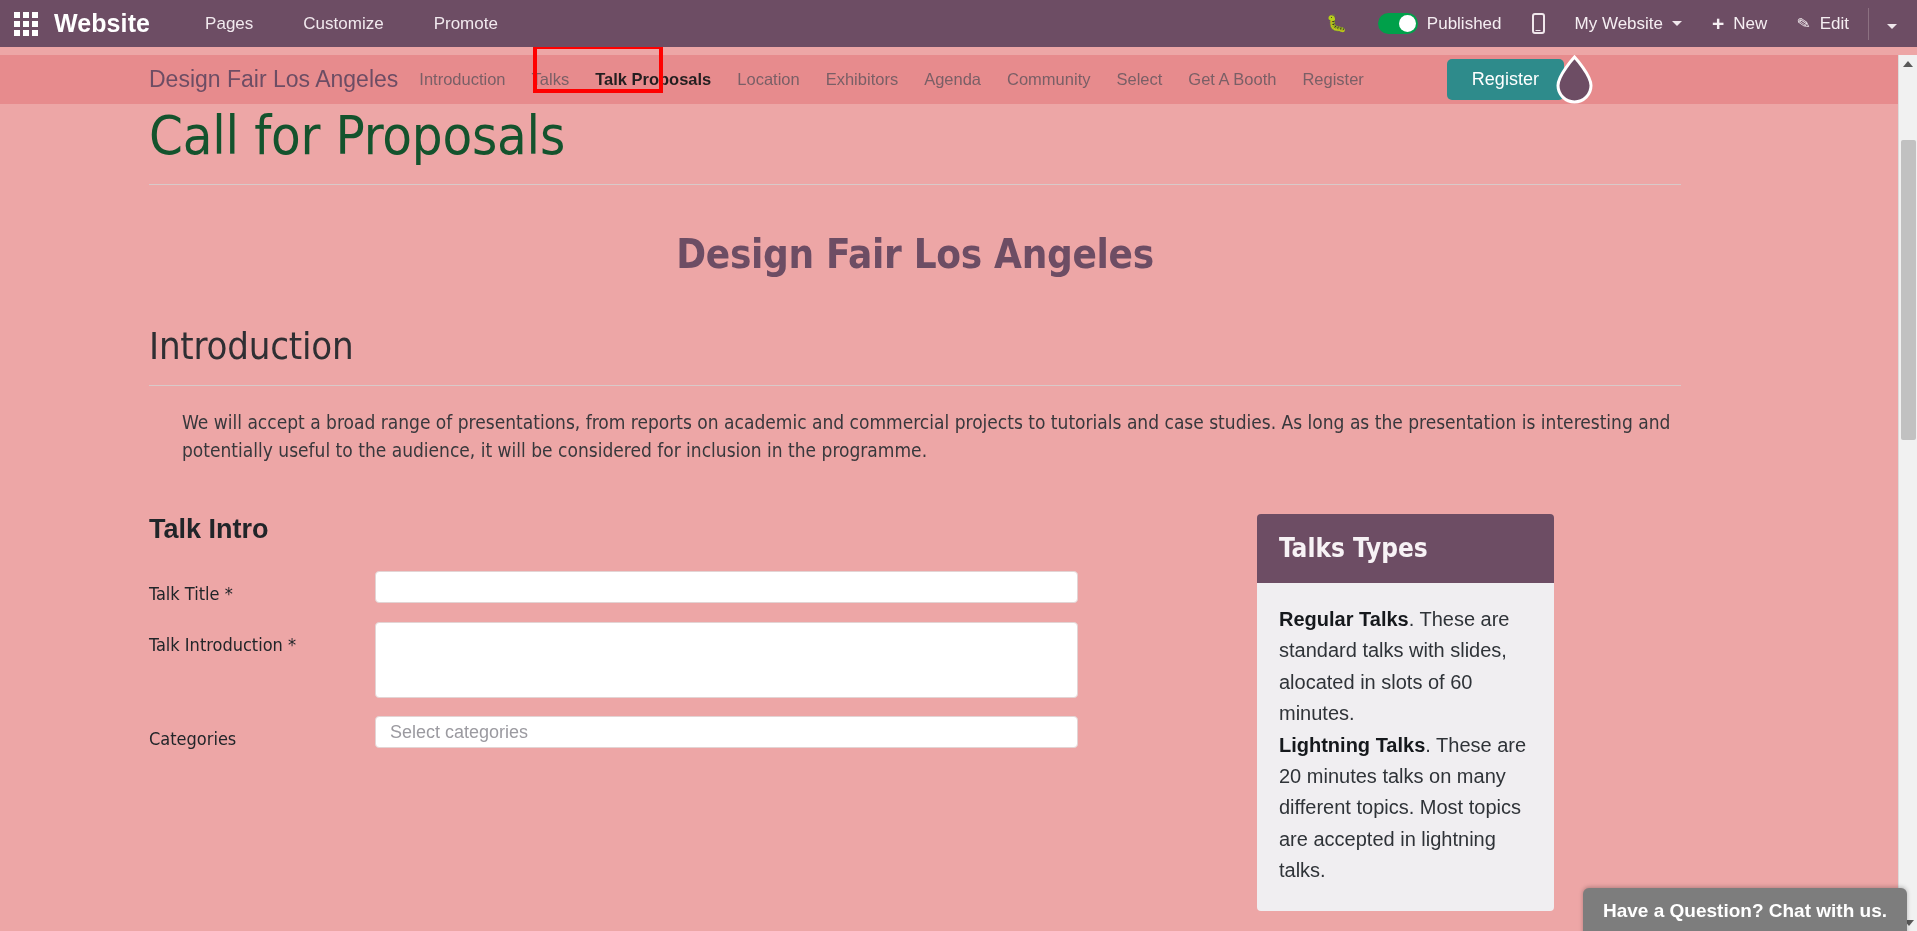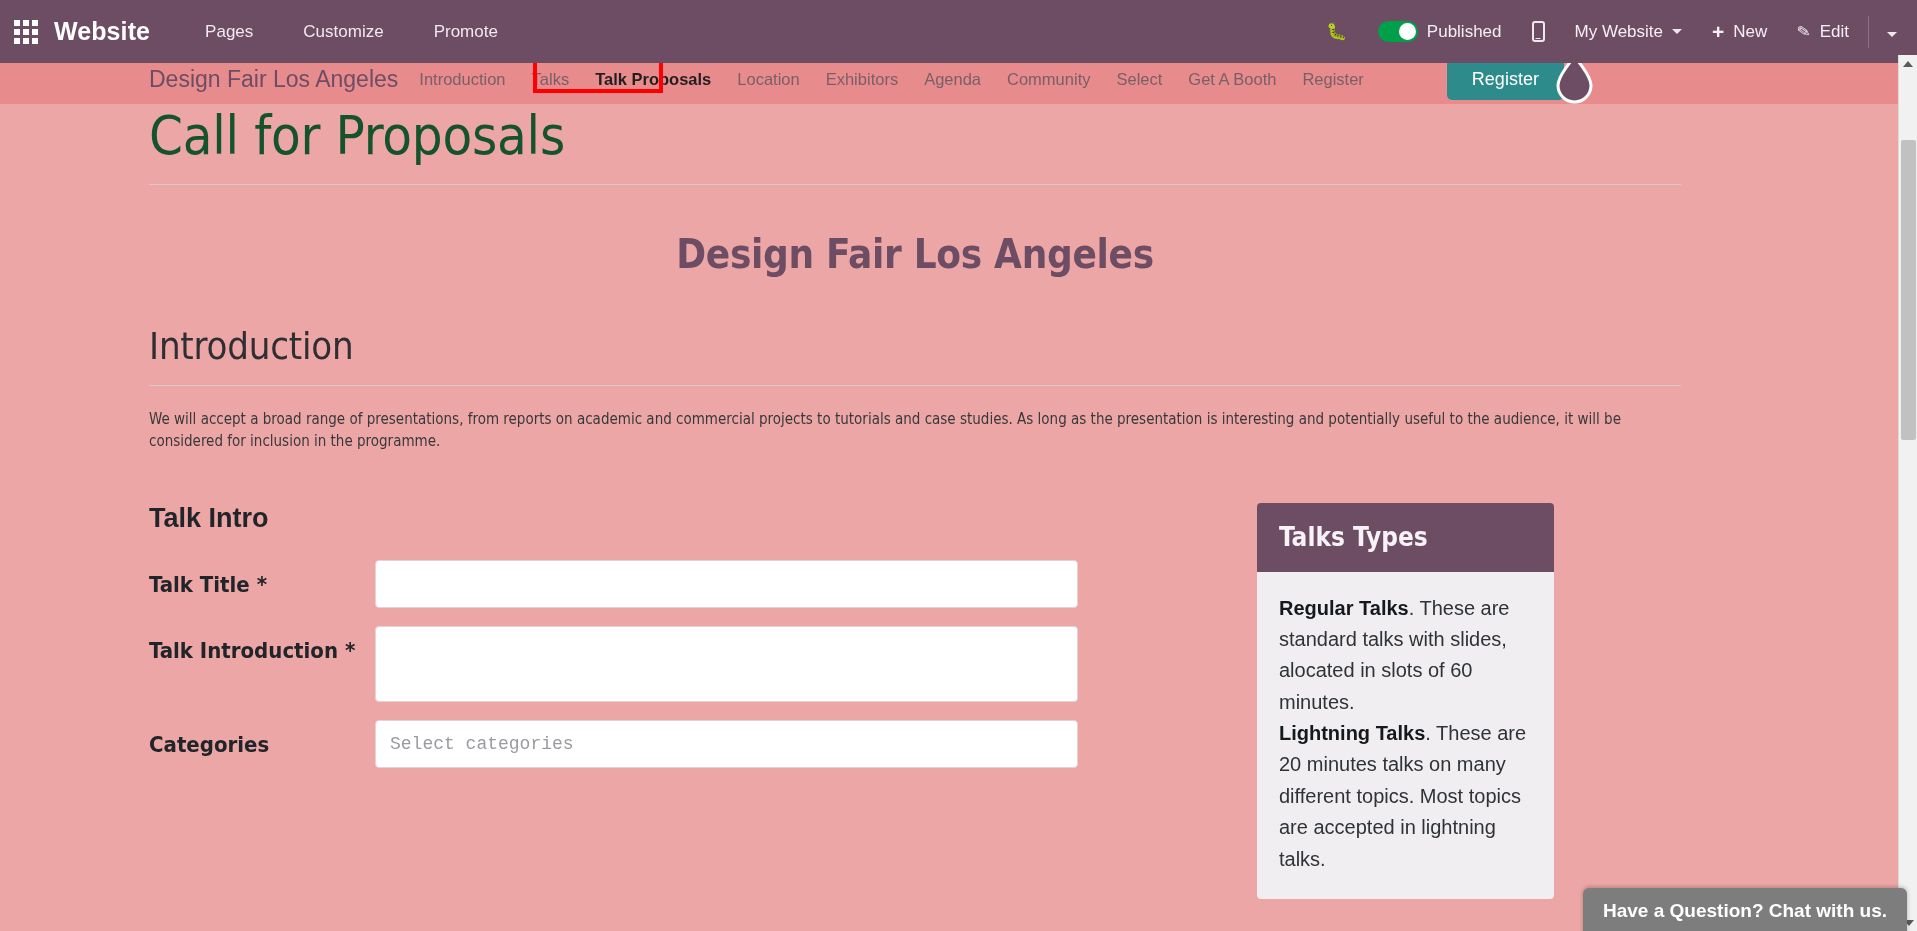--- a/index.html
+++ b/index.html
@@ -6,21 +6,21 @@
   html, body {
     width: 1917px; height: 931px;
     overflow: hidden;
     font-family: "Liberation Sans", sans-serif;
     background: #eda6a6;
   }
 
   
   #odoo-topbar {
     position: absolute; top: 0; left: 0;
-    width: 1917px; height: 63px;
+    width: 1917px; height: 47px;
     background: #6d4d64;
     display: flex; align-items: center;
     color: #ffffff;
     z-index: 40;
   }
   .apps-grid {
     width: 24px; height: 24px;
     margin-left: 14px; margin-right: 16px;
     display: grid;
     grid-template-columns: repeat(3, 6px);
@@ -135,46 +135,46 @@
     letter-spacing: -.3px; width: 1532px;
   }
   h3.section-head {
     font-family: "DejaVu Sans Condensed", "Liberation Sans", sans-serif;
     font-size: 38px; font-weight: 400; color: #2f2f33;
     margin-top: 47px; letter-spacing: -.2px;
   }
   .rule2 { height: 1px; background: #d9c9c9; margin-top: 17px; width: 1532px; }
   p.intro {
     font-family: "DejaVu Sans Condensed", "Liberation Sans", sans-serif;
-    font-size: 15px; color: #38383c; line-height: 1.45;
-    margin-top: 23px; width: 1510px;
+    font-size: 19px; color: #38383c; line-height: 1.45;
+    margin-top: 23px; width: 1510px; margin-left: 33px;
   }
 
   .two-col { display: flex; margin-top: 50px; }
   .form-col { width: 1080px; }
   h4.form-head {
     font-size: 27px; font-weight: 700; color: #212529;
     margin-bottom: 26px;
   }
   .form-sub { font-size: 18px; color: #55555c; margin-bottom: 33px; }
 
   .form-row { display: flex; align-items: flex-start; margin-bottom: 18px; }
   .form-label {
-    width: 226px; flex: none; font-size: 22px; font-weight: 700;
+    width: 226px; flex: none; font-size: 18px; font-weight: 400;
     color: #212529; padding-top: 12px;
     font-family: "DejaVu Sans Condensed", "Liberation Sans", sans-serif;
   }
   .field {
     width: 703px; background: #ffffff;
     border: 1px solid #e3d4d4; border-radius: 4px;
     font-size: 18px; color: #212529;
     padding: 10px 14px; outline: none;
     font-family: "Liberation Sans", sans-serif;
   }
-  .field.input-h { height: 48px; font-family: Liberation Mono, monospace; }
+  .field.input-h { height: 32px; }
   .field.textarea-h { height: 76px; resize: none; }
   .field::placeholder { color: #9b9aa0; }
 
   
   .side-col { margin-left: 28px; width: 297px; }
   .card { width: 297px; border-radius: 4px; overflow: hidden; }
   .card-head {
     background: #6d4d64; color: #f7f2f5;
     font-size: 26px; padding: 19px 22px 20px;
     font-family: "DejaVu Sans Condensed", "Liberation Sans", sans-serif;

